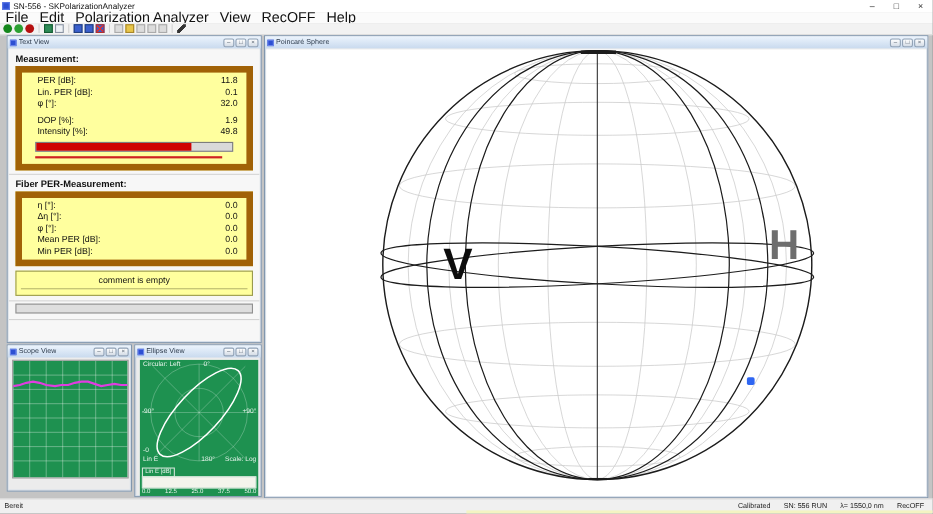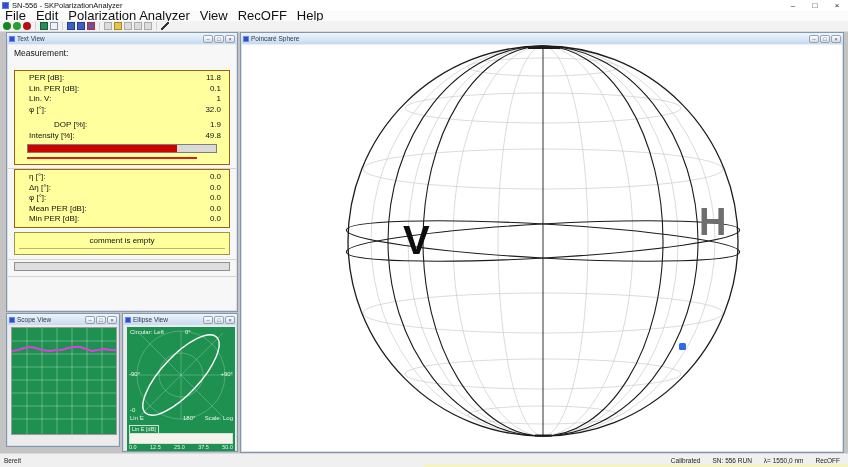--- a/index.html
+++ b/index.html
@@ -38,24 +38,24 @@
              padding:0 2px;font-size:6.5px;color:#2c3a4c;gap:2px;}
   .win-icon{width:6px;height:6px;background:#2d4fd2;box-shadow:inset 0 0 0 1px #6b85ea;flex:none;}
   .win-btns{margin-left:auto;display:flex;gap:1px;}
   .win-btns span{width:10px;height:8px;border:1px solid #93a3b6;border-radius:2px;
                  background:linear-gradient(#fefefe,#d4dce6);font-size:5.5px;line-height:7px;
                  text-align:center;color:#45515f;box-sizing:border-box;}
   .win-title-text{white-space:nowrap;overflow:hidden;}
 
   
   .tv-content{position:absolute;left:1px;right:1px;top:12px;bottom:1px;background:#f7f7f7;overflow:hidden;}
-  .sect-h{font-size:8.5px;padding:3px 6px 12px 6px;}
-  .ybox{margin:0 6px;background:#ffff9e;border:1px solid #a16207;box-sizing:border-box;}
+  .sect-h{font-size:8.5px;padding:3px 6px 2px 6px;font-weight:bold;}
+  .ybox{margin:0 6px;background:#ffff9e;border:6px solid #a16207;box-sizing:border-box;}
   .row{display:flex;justify-content:space-between;font-size:8px;line-height:10.5px;padding:0 8px 0 14px;}
-  .gap-top{margin-top:5px;margin-left:25px;}
+  .gap-top{margin-top:5px;}
   .bar-wrap{margin:3px 12px 4px 12px;height:7px;background:#d9d9d9;border:1px solid #7d7d7d;position:relative;}
   .bar-red{height:100%;background:#cf0202;}
   .thinred{margin:0 12px 2px 12px;height:2px;background:#cf2222;width:170px;}
   .comment-box{margin:4px 6px 0 6px;height:23px;background:#ffff9e;border:1px solid #99994d;
                font-size:8px;text-align:center;padding-top:3px;box-sizing:border-box;}
   .comment-box .uline{margin:3px 4px 0 4px;border-bottom:1px solid #b9b96d;}
   .divider{border-top:1px solid #d4d4d4;margin:3px 0 0 0;}
   .elapsed-bar{margin:2px 6px 0 6px;height:7px;background:#dedede;border:1px solid #909090;position:relative;}
   .scope-svg{position:absolute;left:4px;top:13px;border:1px solid #9a9a9a;}
   .ell-panel{position:absolute;left:4px;top:13px;width:108px;height:124px;}
@@ -136,42 +136,39 @@
       <div class="ybox" style="padding:2px 0 3px 0;">
         <div class="row">
             <span>PER [dB]:</span>
             <span>11.8</span>
           </div>
         <div class="row">
             <span>Lin. PER [dB]:</span>
             <span>0.1</span>
           </div>
         <div class="row">
-            <span>Lin. V:</span>
-            <span>1</span>
-          </div>
-        <div class="row">
             <span>φ [°]:</span>
             <span>32.0</span>
           </div>
         <div class="row gap-top">
             <span>DOP [%]:</span>
             <span>1.9</span>
           </div>
         <div class="row">
             <span>Intensity [%]:</span>
             <span>49.8</span>
           </div>
         <div class="bar-wrap">
           <div class="bar-red" style="width: 79%;"></div>
         </div>
         <div class="thinred"></div>
       </div>
 
       <div class="divider"></div>
+      <div class="sect-h">Fiber PER-Measurement:</div>
       <div class="ybox" style="padding:2px 0;">
         <div class="row">
             <span>η [°]:</span>
             <span>0.0</span>
           </div>
         <div class="row">
             <span>Δη [°]:</span>
             <span>0.0</span>
           </div>
         <div class="row">

